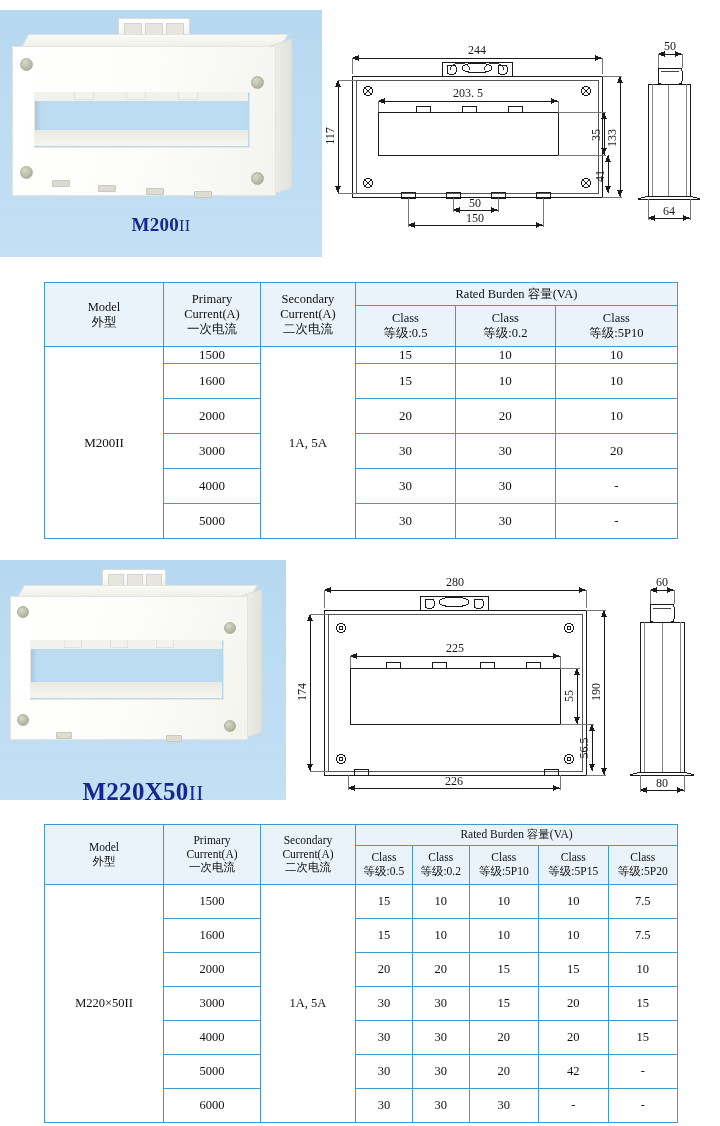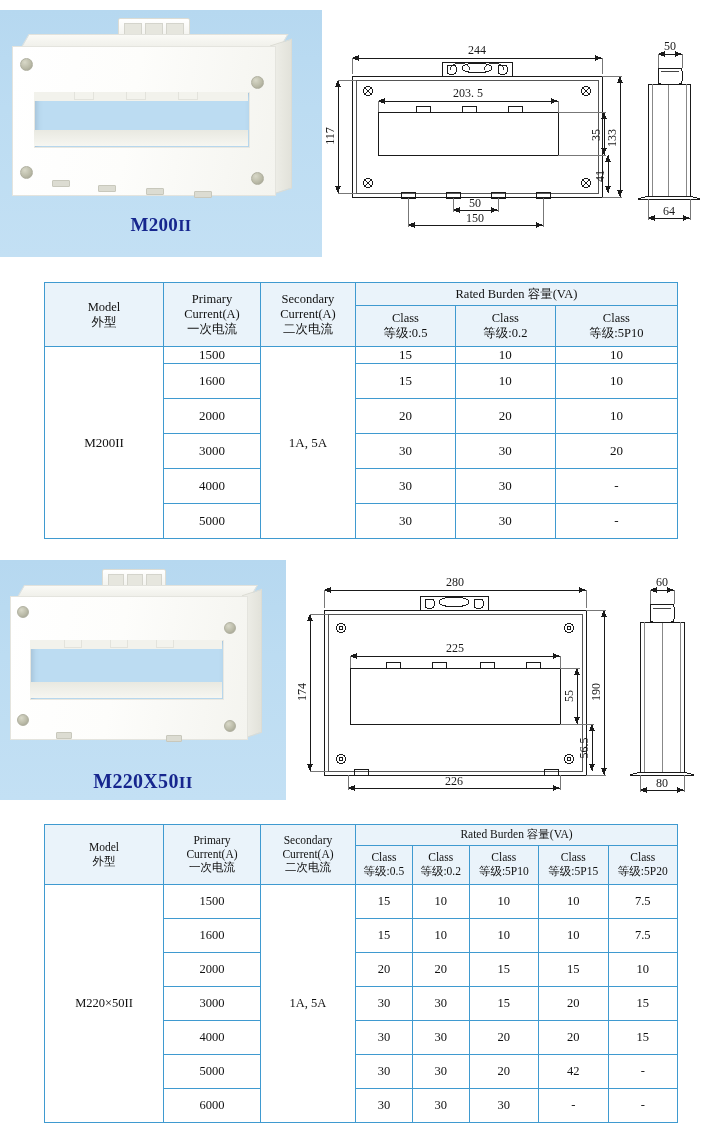--- a/index.html
+++ b/index.html
@@ -62,21 +62,21 @@
     background:linear-gradient(180deg,#ffffff 0%,#f0f0ea 100%);
     border:1px solid #dcdcd4;border-radius:2px;
   }
   .ct .terminal .tbar{position:absolute;background:#e6e6de;border:1px solid #d4d4cc;}
 
   .photo-label{
     position:absolute;left:0;right:0;text-align:center;
     font-family:"Liberation Serif", serif;
     font-weight:bold;color:#16268e;letter-spacing:.3px;
   }
-  .photo-label .sfx{font-size:.86em;font-weight:bold;}
+  .photo-label .sfx{font-size:.86em;font-weight:normal;}
 
   
   .drawing{position:absolute;}
   .drawing svg{display:block;}
 
   
   .spec-table{
     position:absolute;
     border-collapse:collapse;
     font-family:"Liberation Serif", serif;
@@ -350,21 +350,21 @@
         <div class="notch" style="left:104px;top:58px;width:16px;height:7px;"></div>
         <div class="notch" style="left:150px;top:58px;width:16px;height:7px;"></div>
         <div class="screw" style="left:11px;top:24px;width:10px;height:10px;"></div>
         <div class="screw" style="left:218px;top:40px;width:10px;height:10px;"></div>
         <div class="screw" style="left:11px;top:132px;width:10px;height:10px;"></div>
         <div class="screw" style="left:218px;top:138px;width:10px;height:10px;"></div>
         <div class="foot" style="left:50px;top:150px;width:14px;height:5px;"></div>
         <div class="foot" style="left:160px;top:153px;width:14px;height:5px;"></div>
       </div>
     </div>
-    <div class="photo-label" style="top:210px;font-size:20px;">
+    <div class="photo-label" style="top:218px;font-size:25px;">
       <span>M220X50</span><span class="sfx">II</span>
     </div>
   </div>
 
   <div class="drawing" style="left:292px;top:562px;width:428px;height:240px;">
     <svg width="428" height="240" viewBox="0 0 428 240">
       <g fill="none" stroke="#1a1a1a" stroke-width="1" shape-rendering="crispEdges">
 
         <rect x="32" y="48" width="262" height="165"></rect>
         <rect x="36" y="52" width="254" height="157" stroke="#555"></rect>

